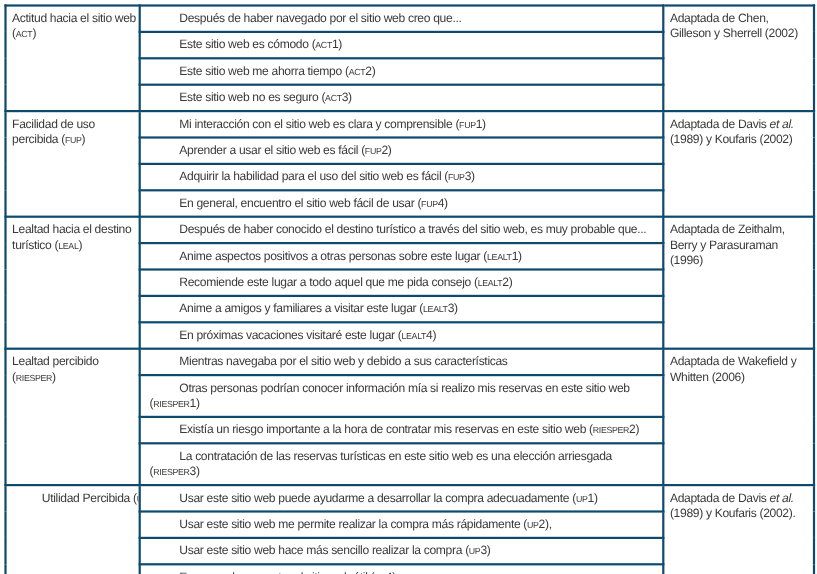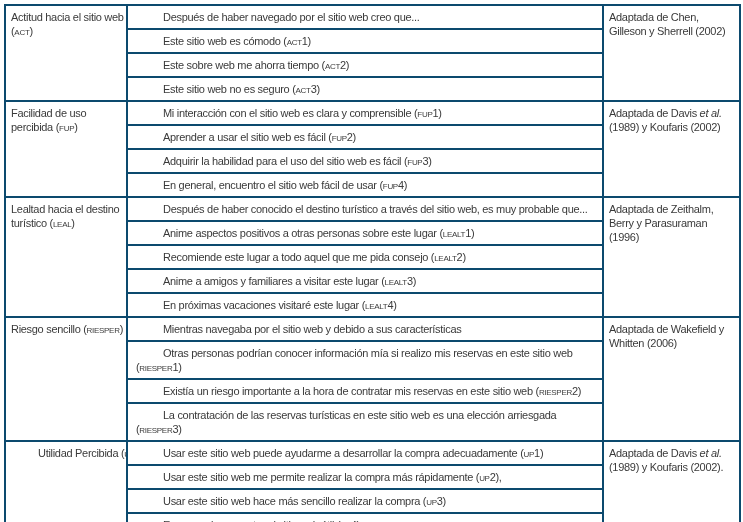--- a/index.html
+++ b/index.html
@@ -53,21 +53,21 @@
 
       <tr>
         <td class="c" rowspan="4"><span>Actitud hacia el sitio web </span><span class="sc">(ACT)</span></td>
         <td class="i"><span class="nw">Después de haber navegado por el sitio web creo que...</span></td>
         <td class="s" rowspan="4"><span>Adaptada de Chen, Gilleson y Sherrell (2002)</span><em></em><span></span></td>
       </tr>
       <tr>
         <td class="i"><span class="nw"><span>Este sitio web es cómodo </span><span class="sc">(ACT1)</span></span></td>
       </tr>
       <tr>
-        <td class="i"><span class="nw"><span>Este sobre web me ahorra tiempo </span><span class="sc">(ACT2)</span></span></td>
+        <td class="i"><span class="nw"><span>Este sitio web me ahorra tiempo </span><span class="sc">(ACT2)</span></span></td>
       </tr>
       <tr>
         <td class="i"><span class="nw"><span>Este sitio web no es seguro </span><span class="sc">(ACT3)</span></span></td>
       </tr>
 
       <tr>
         <td class="c" rowspan="4"><span>Facilidad de uso percibida </span><span class="sc">(FUP)</span></td>
         <td class="i"><span class="nw"><span>Mi interacción con el sitio web es clara y comprensible </span><span class="sc">(FUP1)</span></span></td>
         <td class="s" rowspan="4"><span>Adaptada de Davis </span><em>et al.</em><span> (1989) y Koufaris (2002)</span></td>
       </tr>
@@ -93,21 +93,21 @@
         <td class="i"><span class="nw"><span>Recomiende este lugar a todo aquel que me pida consejo </span><span class="sc">(LEALT2)</span></span></td>
       </tr>
       <tr>
         <td class="i"><span class="nw"><span>Anime a amigos y familiares a visitar este lugar </span><span class="sc">(LEALT3)</span></span></td>
       </tr>
       <tr>
         <td class="i"><span class="nw"><span>En próximas vacaciones visitaré este lugar </span><span class="sc">(LEALT4)</span></span></td>
       </tr>
 
       <tr>
-        <td class="c" rowspan="4"><span>Riesgo sencillo </span><span class="sc">(RIESPER)</span></td>
+        <td class="c" rowspan="4"><span>Lealtad percibido </span><span class="sc">(RIESPER)</span></td>
         <td class="i"><span class="nw">Mientras navegaba por el sitio web y debido a sus características</span></td>
         <td class="s" rowspan="4"><span>Adaptada de Wakefield y Whitten (2006)</span><em></em><span></span></td>
       </tr>
       <tr>
         <td class="i"><span class="nw">Otras personas podrían conocer información mía si realizo mis reservas en este sitio web </span><span class="sc blk">(RIESPER1)</span></td>
       </tr>
       <tr>
         <td class="i"><span class="nw"><span>Existía un riesgo importante a la hora de contratar mis reservas en este sitio web </span><span class="sc">(RIESPER2)</span></span></td>
       </tr>
       <tr>

